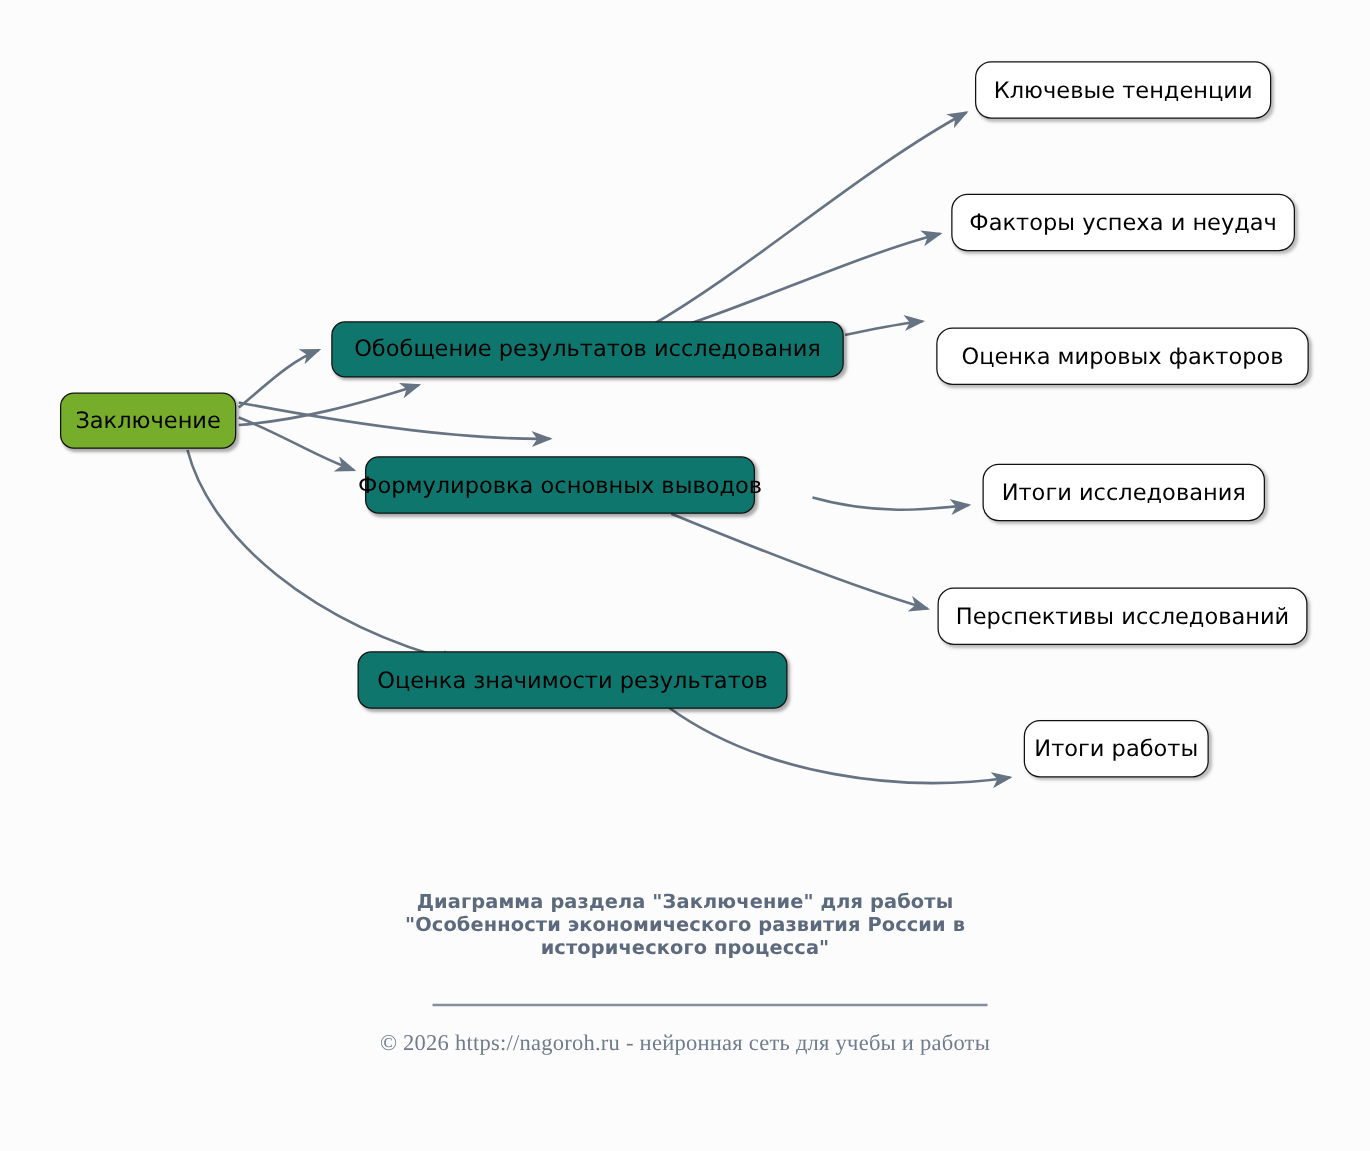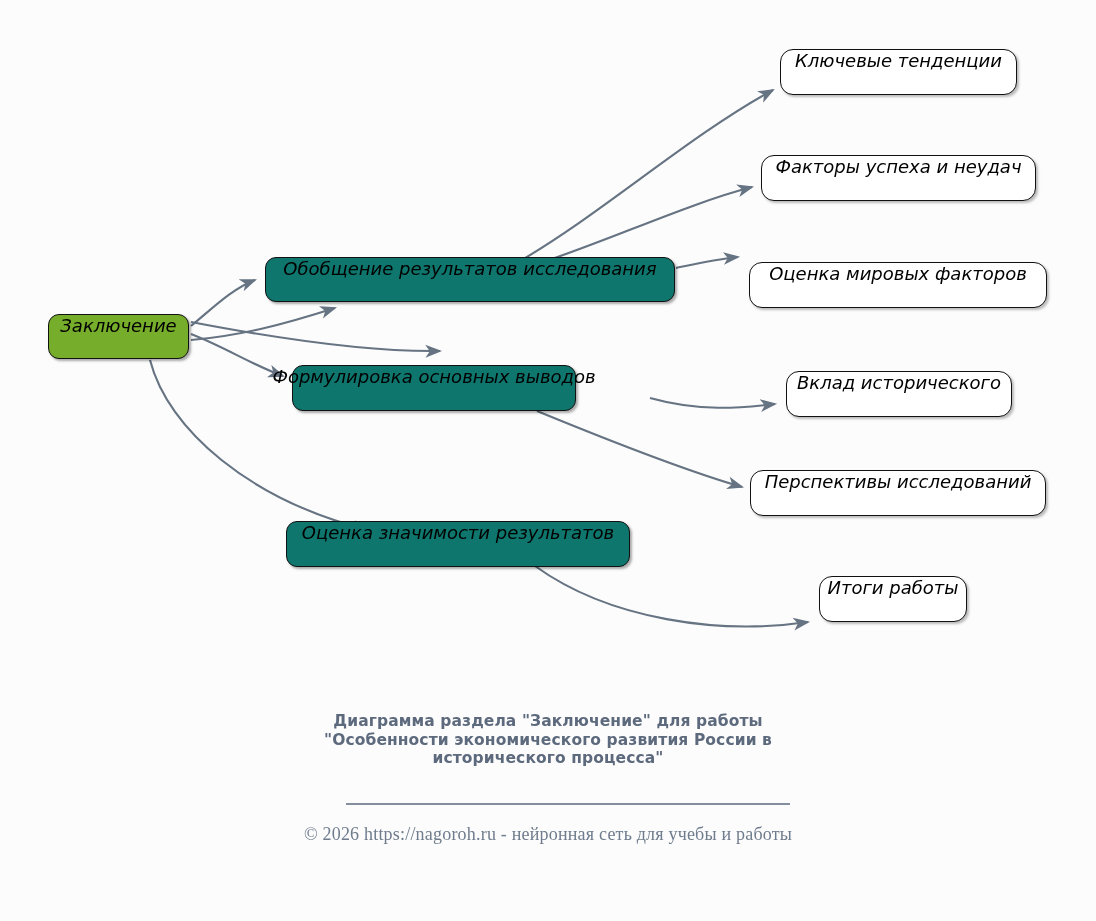--- a/index.html
+++ b/index.html
@@ -22,27 +22,26 @@
     left: 0;
     top: 0;
     width: 1096px;
     height: 921px;
     pointer-events: none;
   }
   .node {
     position: absolute;
     box-sizing: border-box;
     display: flex;
-    align-items: flex-start;
+    align-items: center;
     justify-content: center;
     text-align: center;
     white-space: nowrap;
     color: #000000;
     z-index: 5;
-    font-style: italic;
   }
   .node-root {
     background: #76ad2b;
     border: 1.6px solid #111111;
     border-radius: 11px;
     font-size: 18px;
     box-shadow: 2px 2px 2.5px rgba(0,0,0,0.33);
   }
   .node-branch {
     background: #0f766e;
@@ -132,42 +131,42 @@
   </svg>
 
   <div class="node node-root" style="left:48px; top:314px; width:141px; height:45px;">
     <span>Заключение</span>
   </div>
 
   <div class="node node-branch" style="left:265px; top:257px; width:410px; height:45px;">
     <span>Обобщение результатов исследования</span>
   </div>
 
-  <div class="node node-branch" style="left:292px; top:365px; width:284px; height:46px;">
+  <div class="node node-branch" style="left:292px; top:365px; width:312px; height:46px;">
     <span>Формулировка основных выводов</span>
   </div>
 
   <div class="node node-branch" style="left:286px; top:521px; width:344px; height:46px;">
     <span>Оценка значимости результатов</span>
   </div>
 
   <div class="node node-leaf" style="left:780px; top:49px; width:237px; height:46px;">
     <span>Ключевые тенденции</span>
   </div>
 
   <div class="node node-leaf" style="left:761px; top:155px; width:275px; height:46px;">
     <span>Факторы успеха и неудач</span>
   </div>
 
   <div class="node node-leaf" style="left:749px; top:262px; width:298px; height:46px;">
     <span>Оценка мировых факторов</span>
   </div>
 
   <div class="node node-leaf" style="left:786px; top:371px; width:226px; height:46px;">
-    <span>Вклад исторического</span>
+    <span>Итоги исследования</span>
   </div>
 
   <div class="node node-leaf" style="left:750px; top:470px; width:296px; height:46px;">
     <span>Перспективы исследований</span>
   </div>
 
   <div class="node node-leaf" style="left:819px; top:576px; width:148px; height:46px;">
     <span>Итоги работы</span>
   </div>
 

